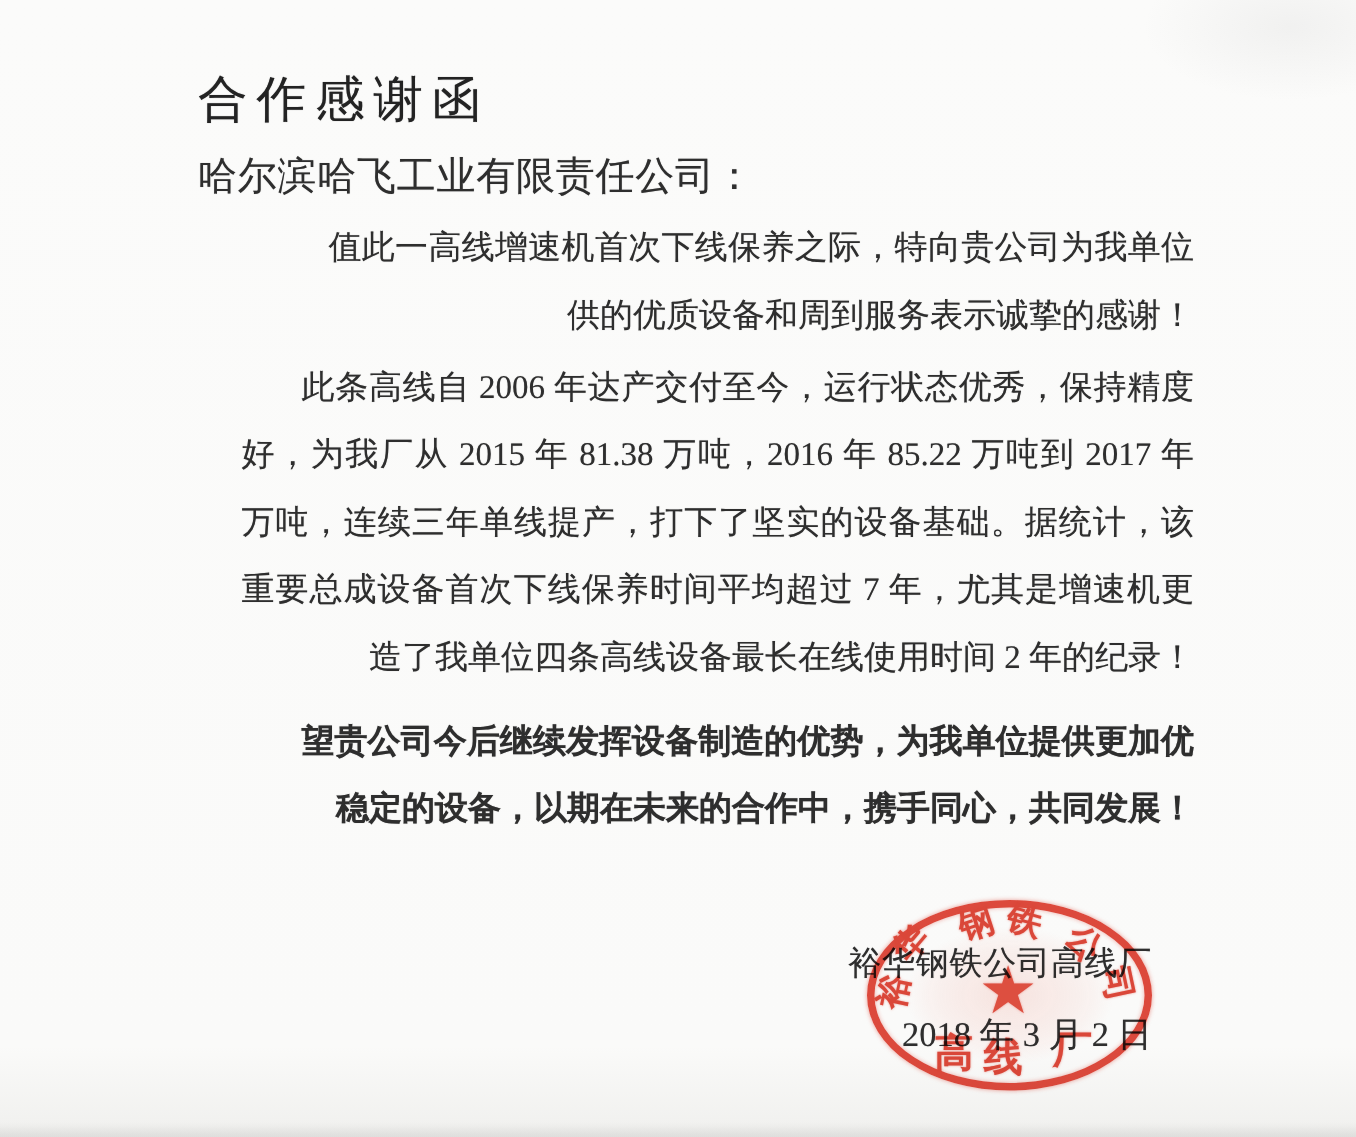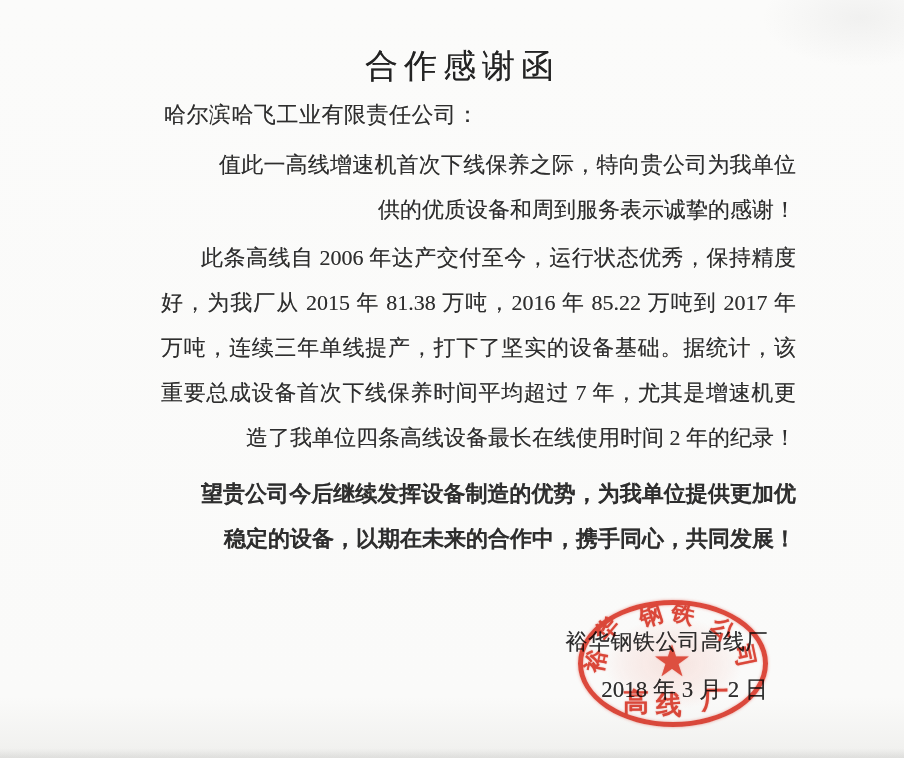--- a/index.html
+++ b/index.html
@@ -8,29 +8,28 @@
     width:904px;height:758px;
     background:
       radial-gradient(140px 70px at 860px 18px, rgba(150,150,150,0.10), rgba(150,150,150,0) 70%),
       linear-gradient(180deg,#fbfbfa 0%, #fafaf9 92%, #f1f1ef 99%, #e9e9e7 100%);
     overflow:hidden;
     font-family:"Liberation Serif","DejaVu Serif",serif;
     color:#2e2e2e;
   }
   .doc-title{
     position:absolute;left:132px;top:44px;width:661px;
-    text-align:center;font-size:33px;letter-spacing:6px;
+    text-align:left;font-size:33px;letter-spacing:6px;
     color:#232323;font-weight:500;
     text-shadow:0 0 0.6px rgba(35,35,35,.55);
   }
   .salutation{
     position:absolute;left:132px;top:100px;width:661px;
-    font-size:22px;letter-spacing:0.5px;
+    font-size:26px;letter-spacing:0.5px;
     text-shadow:0 0 0.5px rgba(46,46,46,.5);
-    margin-left:32px;
   }
   .para{
     position:absolute;left:132px;width:664px;
     font-size:22px;
     text-shadow:0 0 0.5px rgba(46,46,46,.5);
   }
   .para .line{display:block;line-height:45px;height:45px;white-space:nowrap;text-align:right;}
   .para .line.full{text-align:justify;text-align-last:justify;white-space:normal;height:45px;overflow:hidden;margin-left:29px;}
   .p1{top:142px;}
   .p2{top:235px;}

